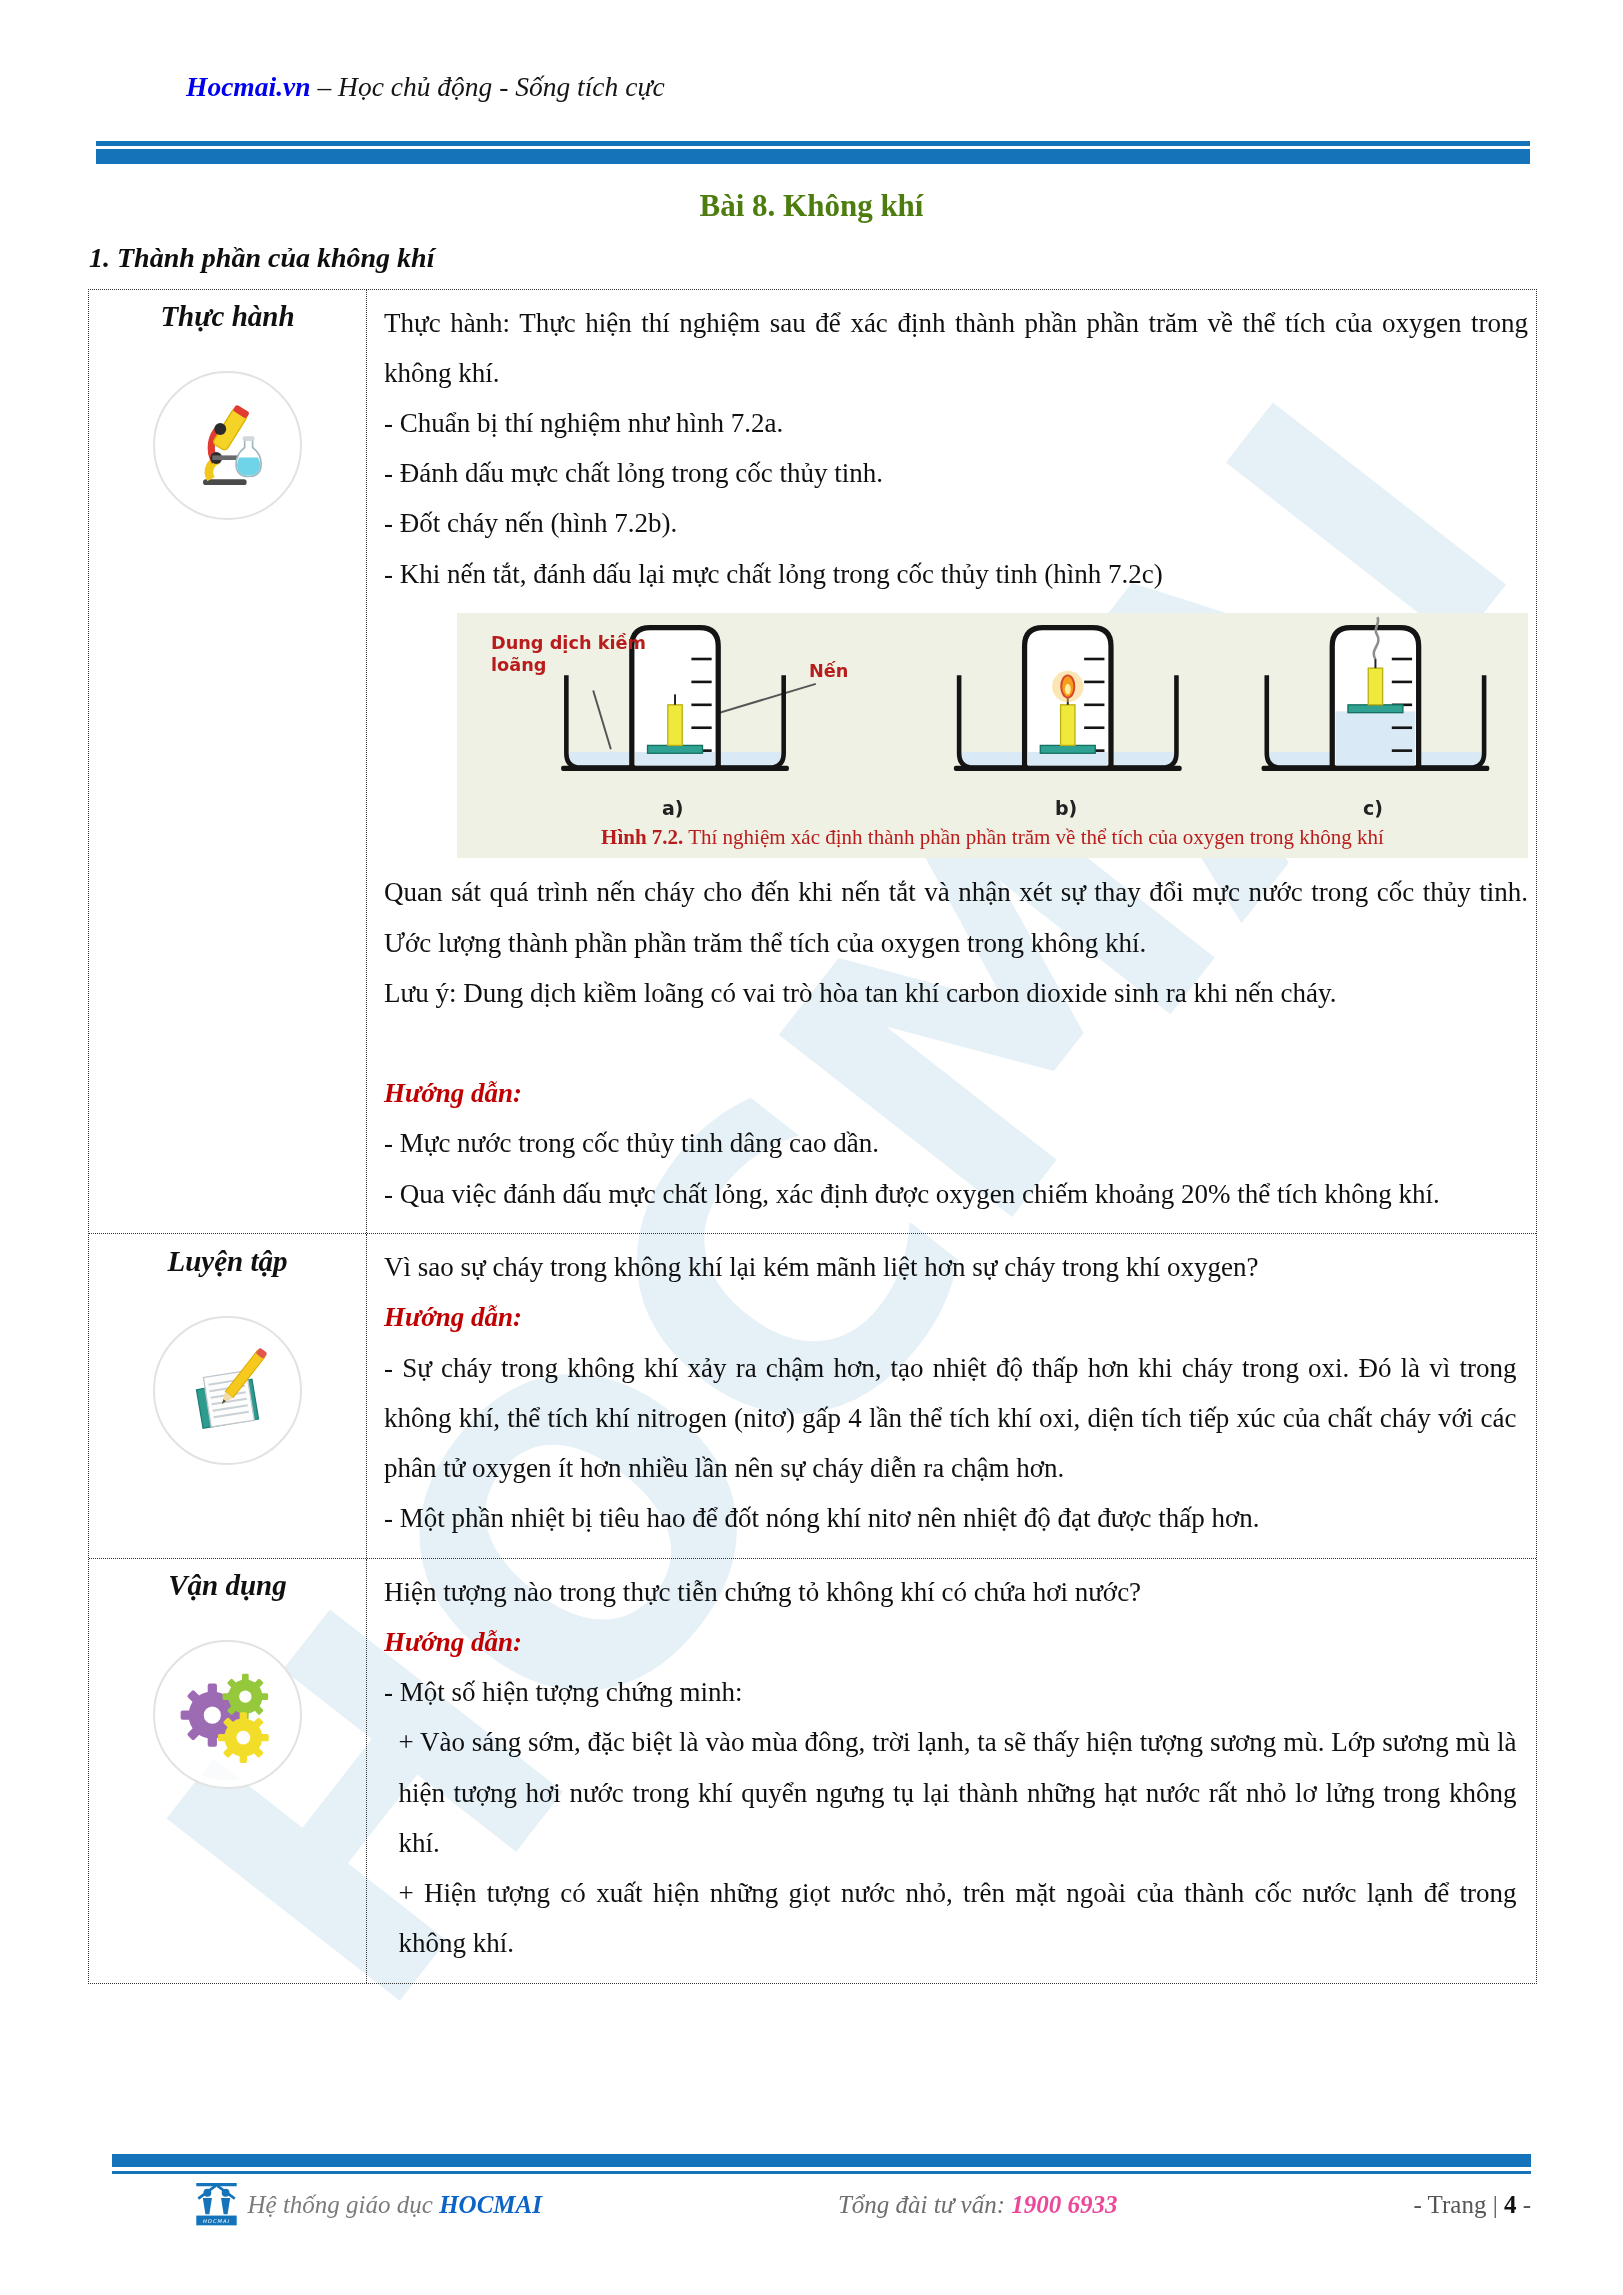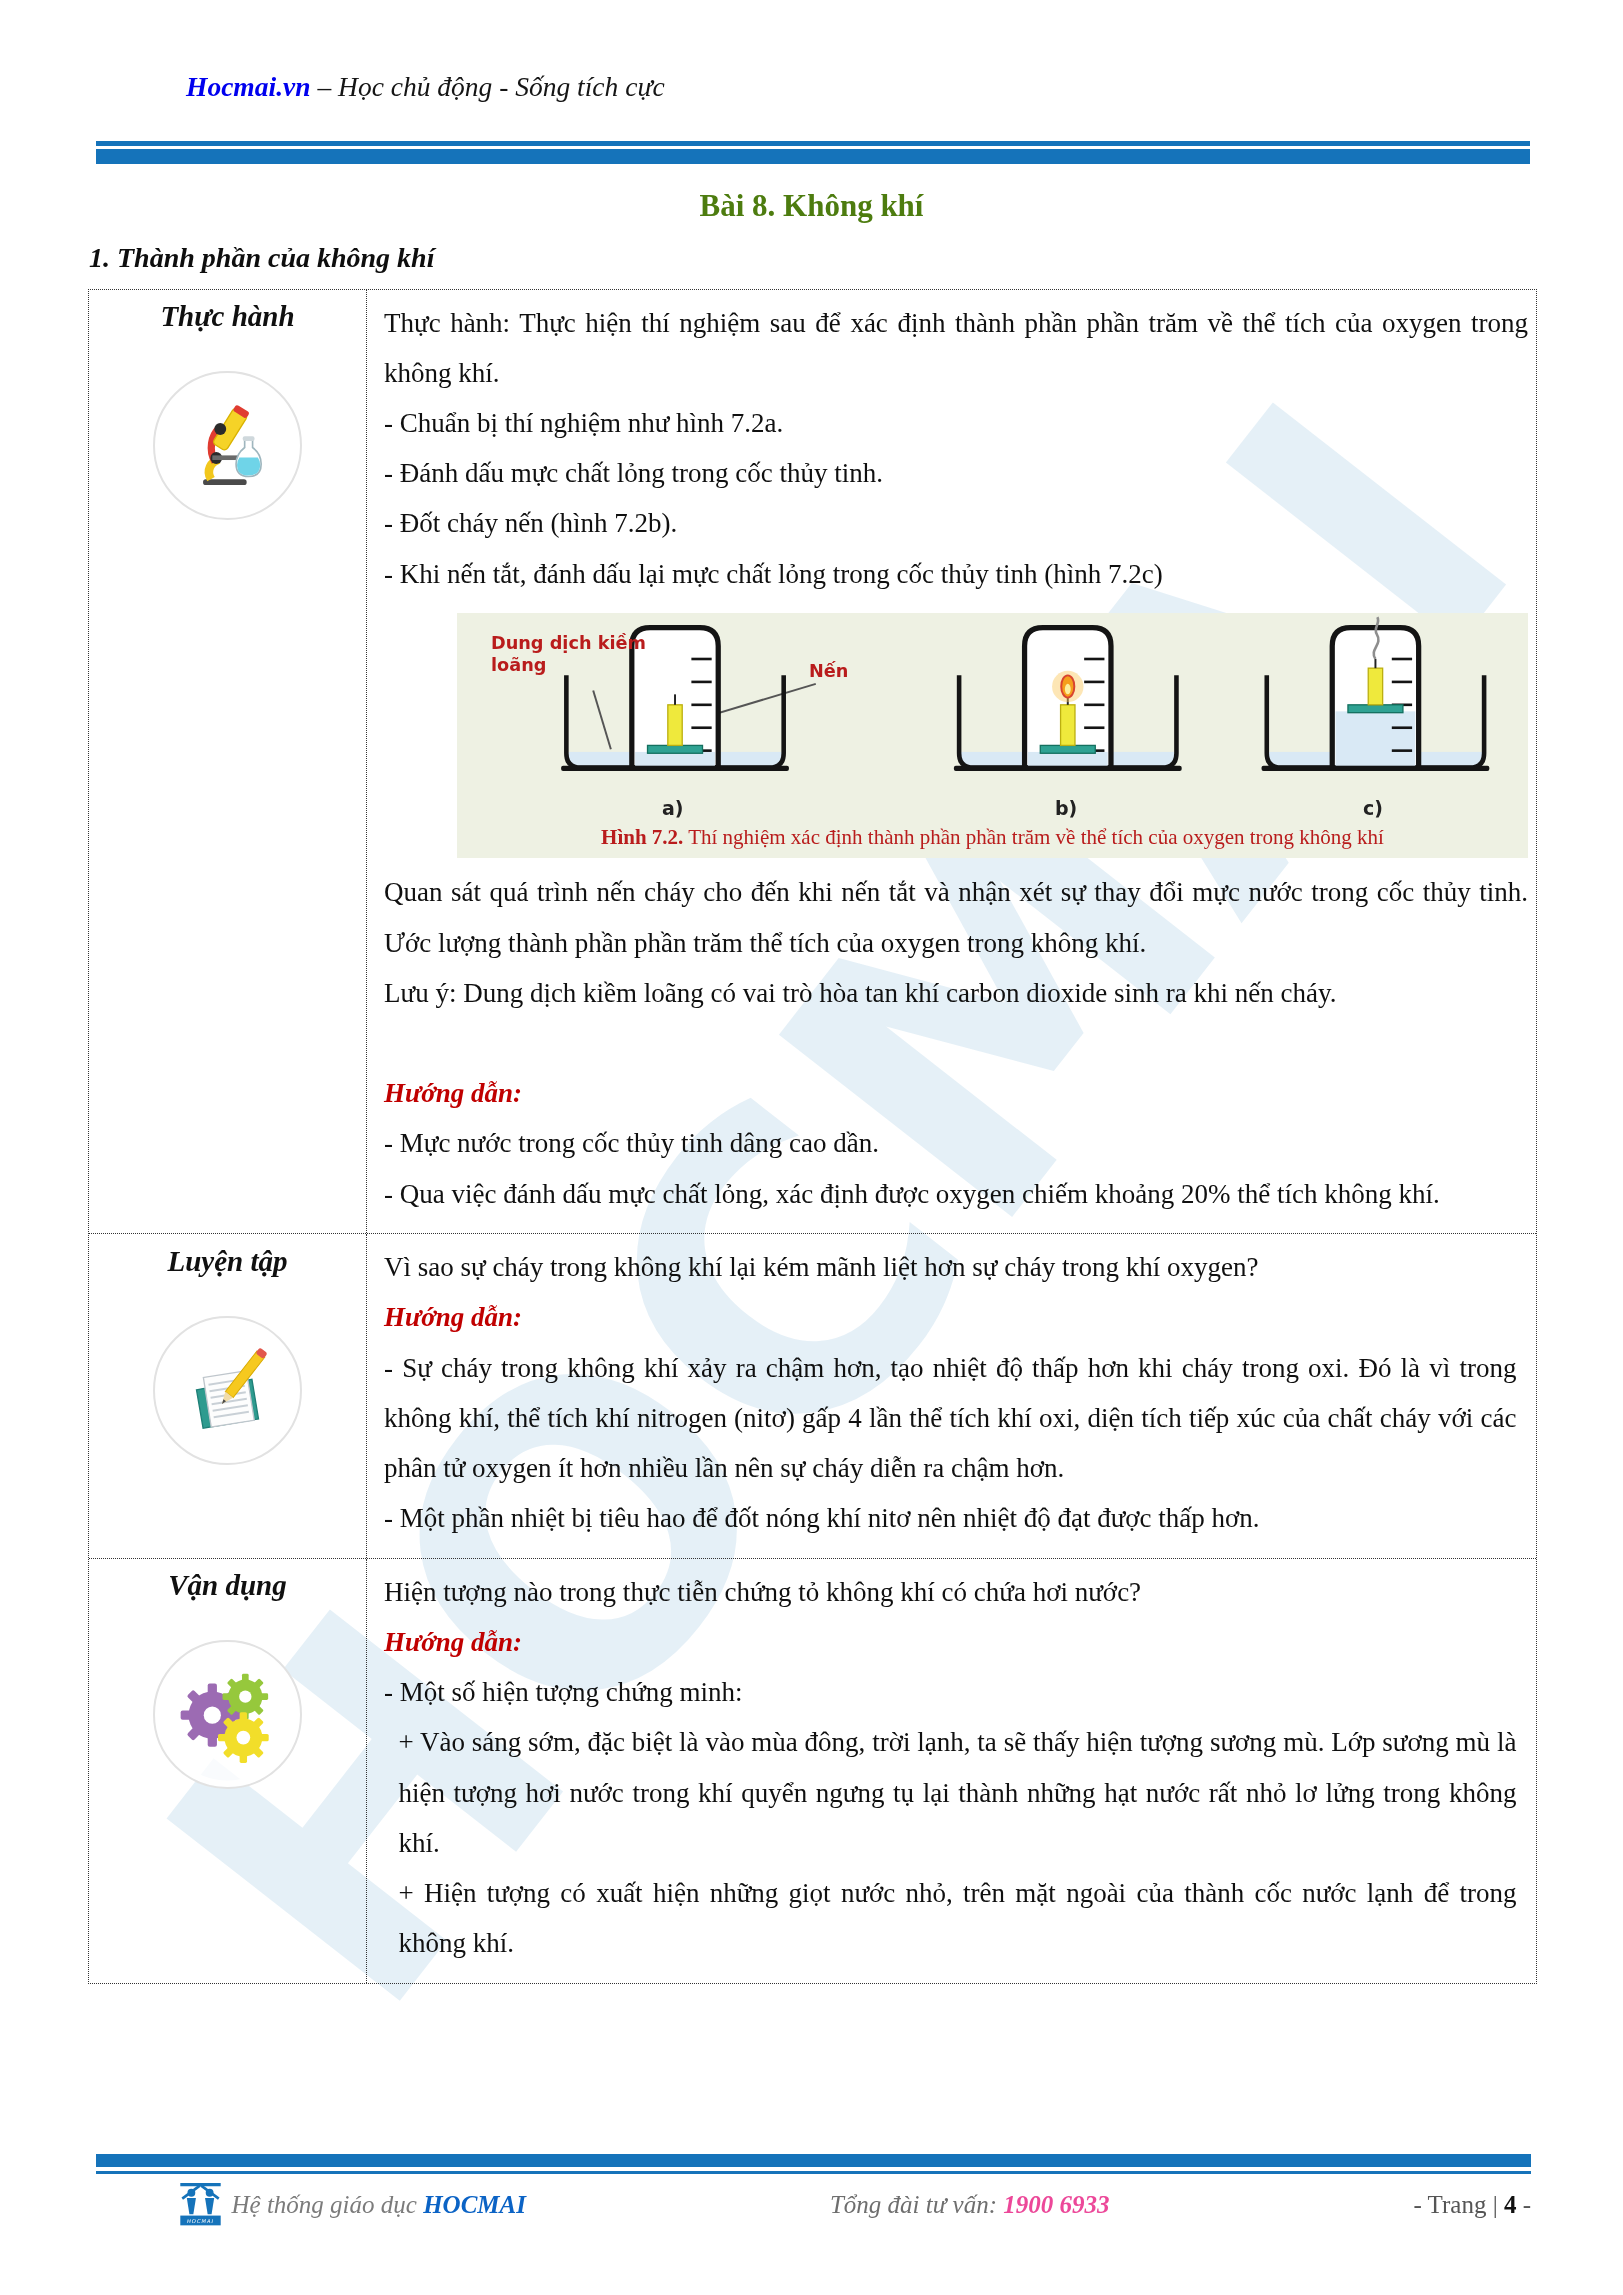--- a/index.html
+++ b/index.html
@@ -102,21 +102,21 @@
     font-family:"DejaVu Sans", sans-serif;
     font-size:19px;font-weight:bold;color:#222;
   }
   .sub-a{left:205px;} .sub-b{left:598px;} .sub-c{left:906px;}
   .fig-caption{
     position:absolute;top:205px;left:0;right:0;
     text-align:center;
     font-size:21px;color:#b91c1c;
   }
   
-  .footer{position:absolute;left:96px;right:92px;top:2154px;z-index:1;}
+  .footer{position:absolute;left:112px;right:92px;top:2154px;z-index:1;}
   .f-row{display:flex;align-items:center;margin-top:9.2px;padding-left:84px;}
   .f-left{display:flex;align-items:center;gap:10.5px;font-size:25px;font-style:italic;color:#7b7b7b;}
   .f-org{color:#0B63C5;font-weight:bold;}
   .f-center{flex:1;text-align:center;font-size:25px;font-style:italic;color:#6e6e6e;}
   .f-num{font-weight:bold;color:#ec4899;}
   .f-right{font-size:25px;color:#555;white-space:nowrap;}
   .f-right b{color:#111;}
   .logo{width:41px;height:43px;}
 </style>
 </head>

